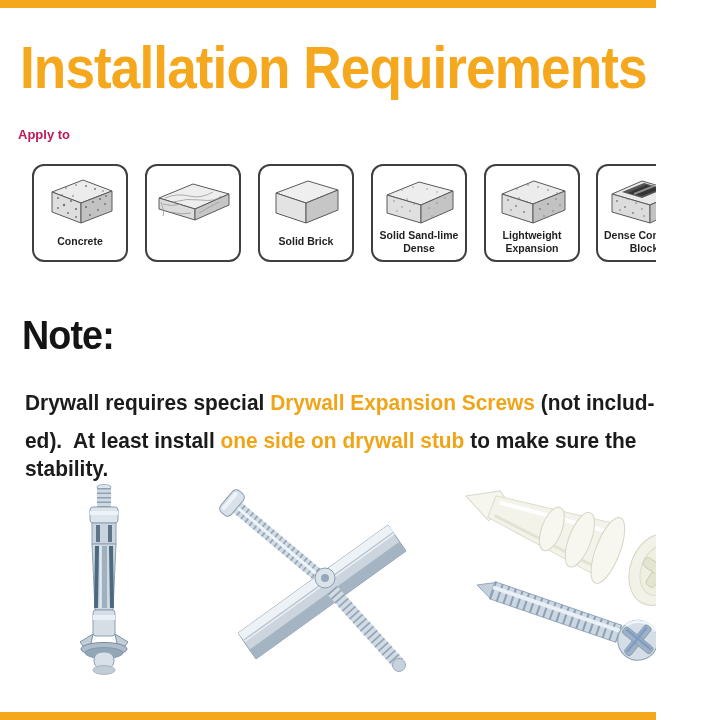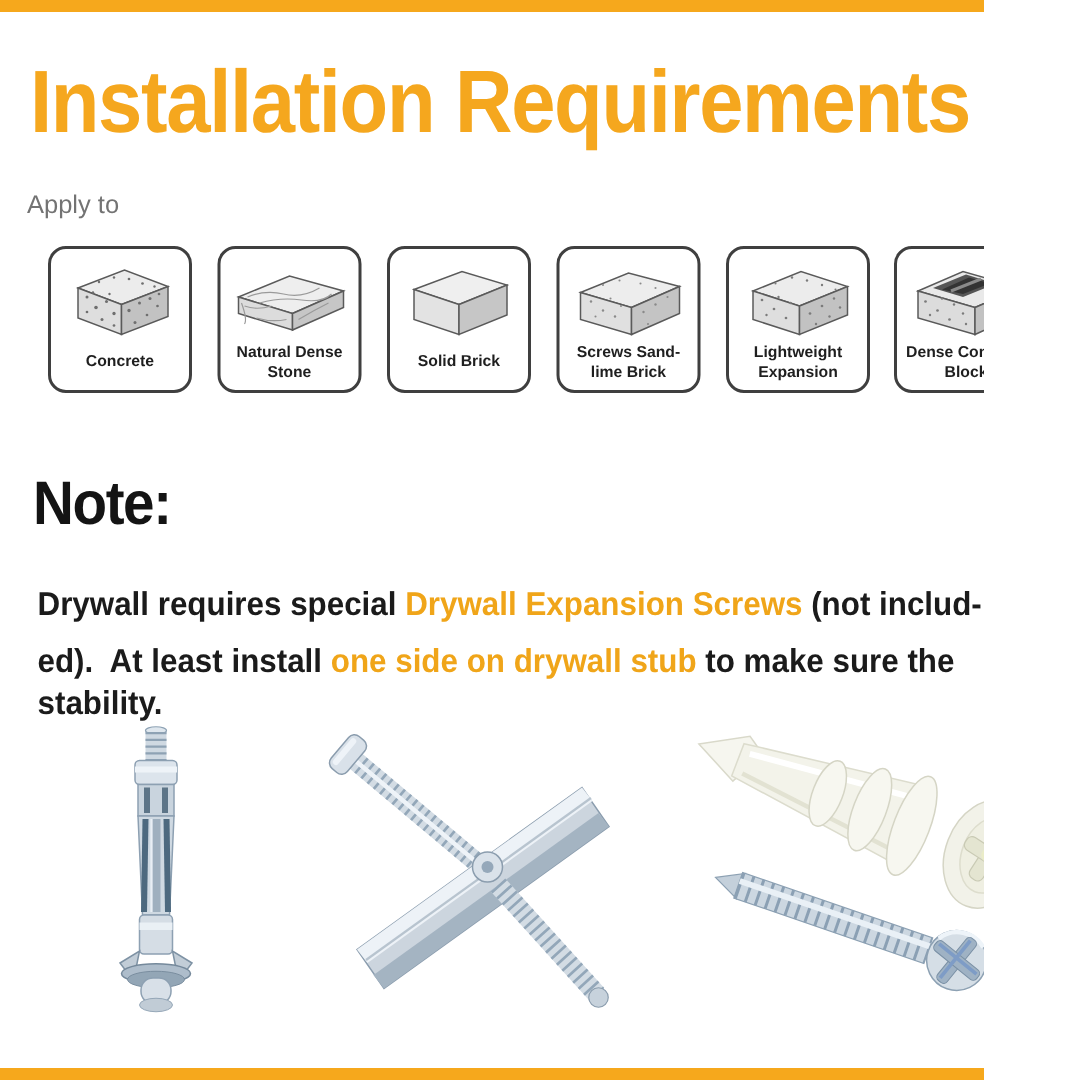--- a/index.html
+++ b/index.html
@@ -4,21 +4,21 @@
 <style>
   html,body{margin:0;padding:0;background:#fff;}
   #canvas{position:relative;width:656px;height:720px;background:#ffffff;overflow:hidden;
           font-family:"Liberation Sans","DejaVu Sans",sans-serif;}
   .bar{position:absolute;left:0;width:720px;height:8px;background:#F6A81C;}
   #top-bar{top:0;}
   #bottom-bar{top:712px;}
   #main-title{position:absolute;left:20px;top:34px;font-size:59px;font-weight:800;
               color:#F5A71E;white-space:nowrap;letter-spacing:-1px;
               transform:scaleX(.90);transform-origin:left center;}
-  #apply-label{position:absolute;left:18px;top:127px;font-size:17px;font-weight:400;color:#737373;}
+  #apply-label{position:absolute;left:18px;top:127px;font-size:13px;font-weight:700;color:#be185d;}
   .card{position:absolute;top:164px;width:96px;height:98px;background:#fff;
         border:2px solid #3f3f3f;border-radius:12px;box-sizing:border-box;
         display:flex;flex-direction:column;align-items:center;}
   .card svg{margin-top:5px;flex:0 0 auto;}
   .card-label{flex:1;display:flex;align-items:center;justify-content:center;text-align:center;
               font-size:10.5px;font-weight:700;line-height:1.18;color:#1f1f1f;padding:0 2px 4px 2px;}
   #note-heading{position:absolute;left:22px;top:312px;font-size:41px;font-weight:800;color:#141414;
                 transform:scaleX(.92);transform-origin:left center;letter-spacing:-1px;}
   .note-line{position:absolute;left:25px;font-size:22px;font-weight:600;color:#1b1b1b;
              white-space:nowrap;transform:scaleX(.95);transform-origin:left center;letter-spacing:0;}
@@ -78,21 +78,20 @@
       <polygon points="44,38 78,23 78,34 44,49" fill="#c6c6c6" stroke="#5a5a5a"></polygon>
       <g stroke="#9a9a9a" fill="none" stroke-width="0.8">
         <path d="M14,27 Q26,22 38,25 T62,21"></path>
         <path d="M22,31 Q36,27 50,29 T70,25"></path>
         <path d="M12,33 Q20,36 30,33"></path>
         <path d="M10,31 Q14,42 12,45"></path>
         <path d="M20,41 Q30,44 40,42"></path>
         <path d="M48,42 Q58,36 68,31"></path>
       </g>
     </svg>
-    <div class="card-label">Natural Dense Stone</div>
   </div>
 
   <div class="card" style="left:258px">
     <svg width="84" height="56" viewBox="0 0 84 56">
       <polygon points="12,22 44,10 74,19 42,32" fill="#efefef" stroke="#5a5a5a"></polygon>
       <polygon points="12,22 42,32 42,52 12,42" fill="#e3e3e3" stroke="#5a5a5a"></polygon>
       <polygon points="42,32 74,19 74,39 42,52" fill="#c6c6c6" stroke="#5a5a5a"></polygon>
     </svg>
     <div class="card-label">Solid Brick</div>
   </div>
@@ -112,21 +111,21 @@
         <circle cx="52" cy="37" r="0.8"></circle>
           <circle cx="60" cy="32" r="0.8"></circle>
           <circle cx="68" cy="27" r="0.7"></circle>
         <circle cx="55" cy="45" r="0.7"></circle>
           <circle cx="50" cy="18" r="0.7"></circle>
           <circle cx="60" cy="21" r="0.7"></circle>
         <circle cx="36" cy="16" r="0.7"></circle>
           <circle cx="25" cy="19" r="0.7"></circle>
       </g>
     </svg>
-    <div class="card-label">Screws Sand-lime Brick</div>
+    <div class="card-label">Solid Sand-lime Dense</div>
   </div>
 
   <div class="card" style="left:484px">
     <svg width="84" height="56" viewBox="0 0 84 56">
       <polygon points="12,23 44,10 75,20 43,33" fill="#ececec" stroke="#5a5a5a"></polygon>
       <polygon points="12,23 43,33 43,52 12,42" fill="#dedede" stroke="#5a5a5a"></polygon>
       <polygon points="43,33 75,20 75,39 43,52" fill="#c2c2c2" stroke="#5a5a5a"></polygon>
       <g fill="#7b7b7b">
         <circle cx="18" cy="29" r="0.9"></circle>
           <circle cx="26" cy="35" r="0.9"></circle>

